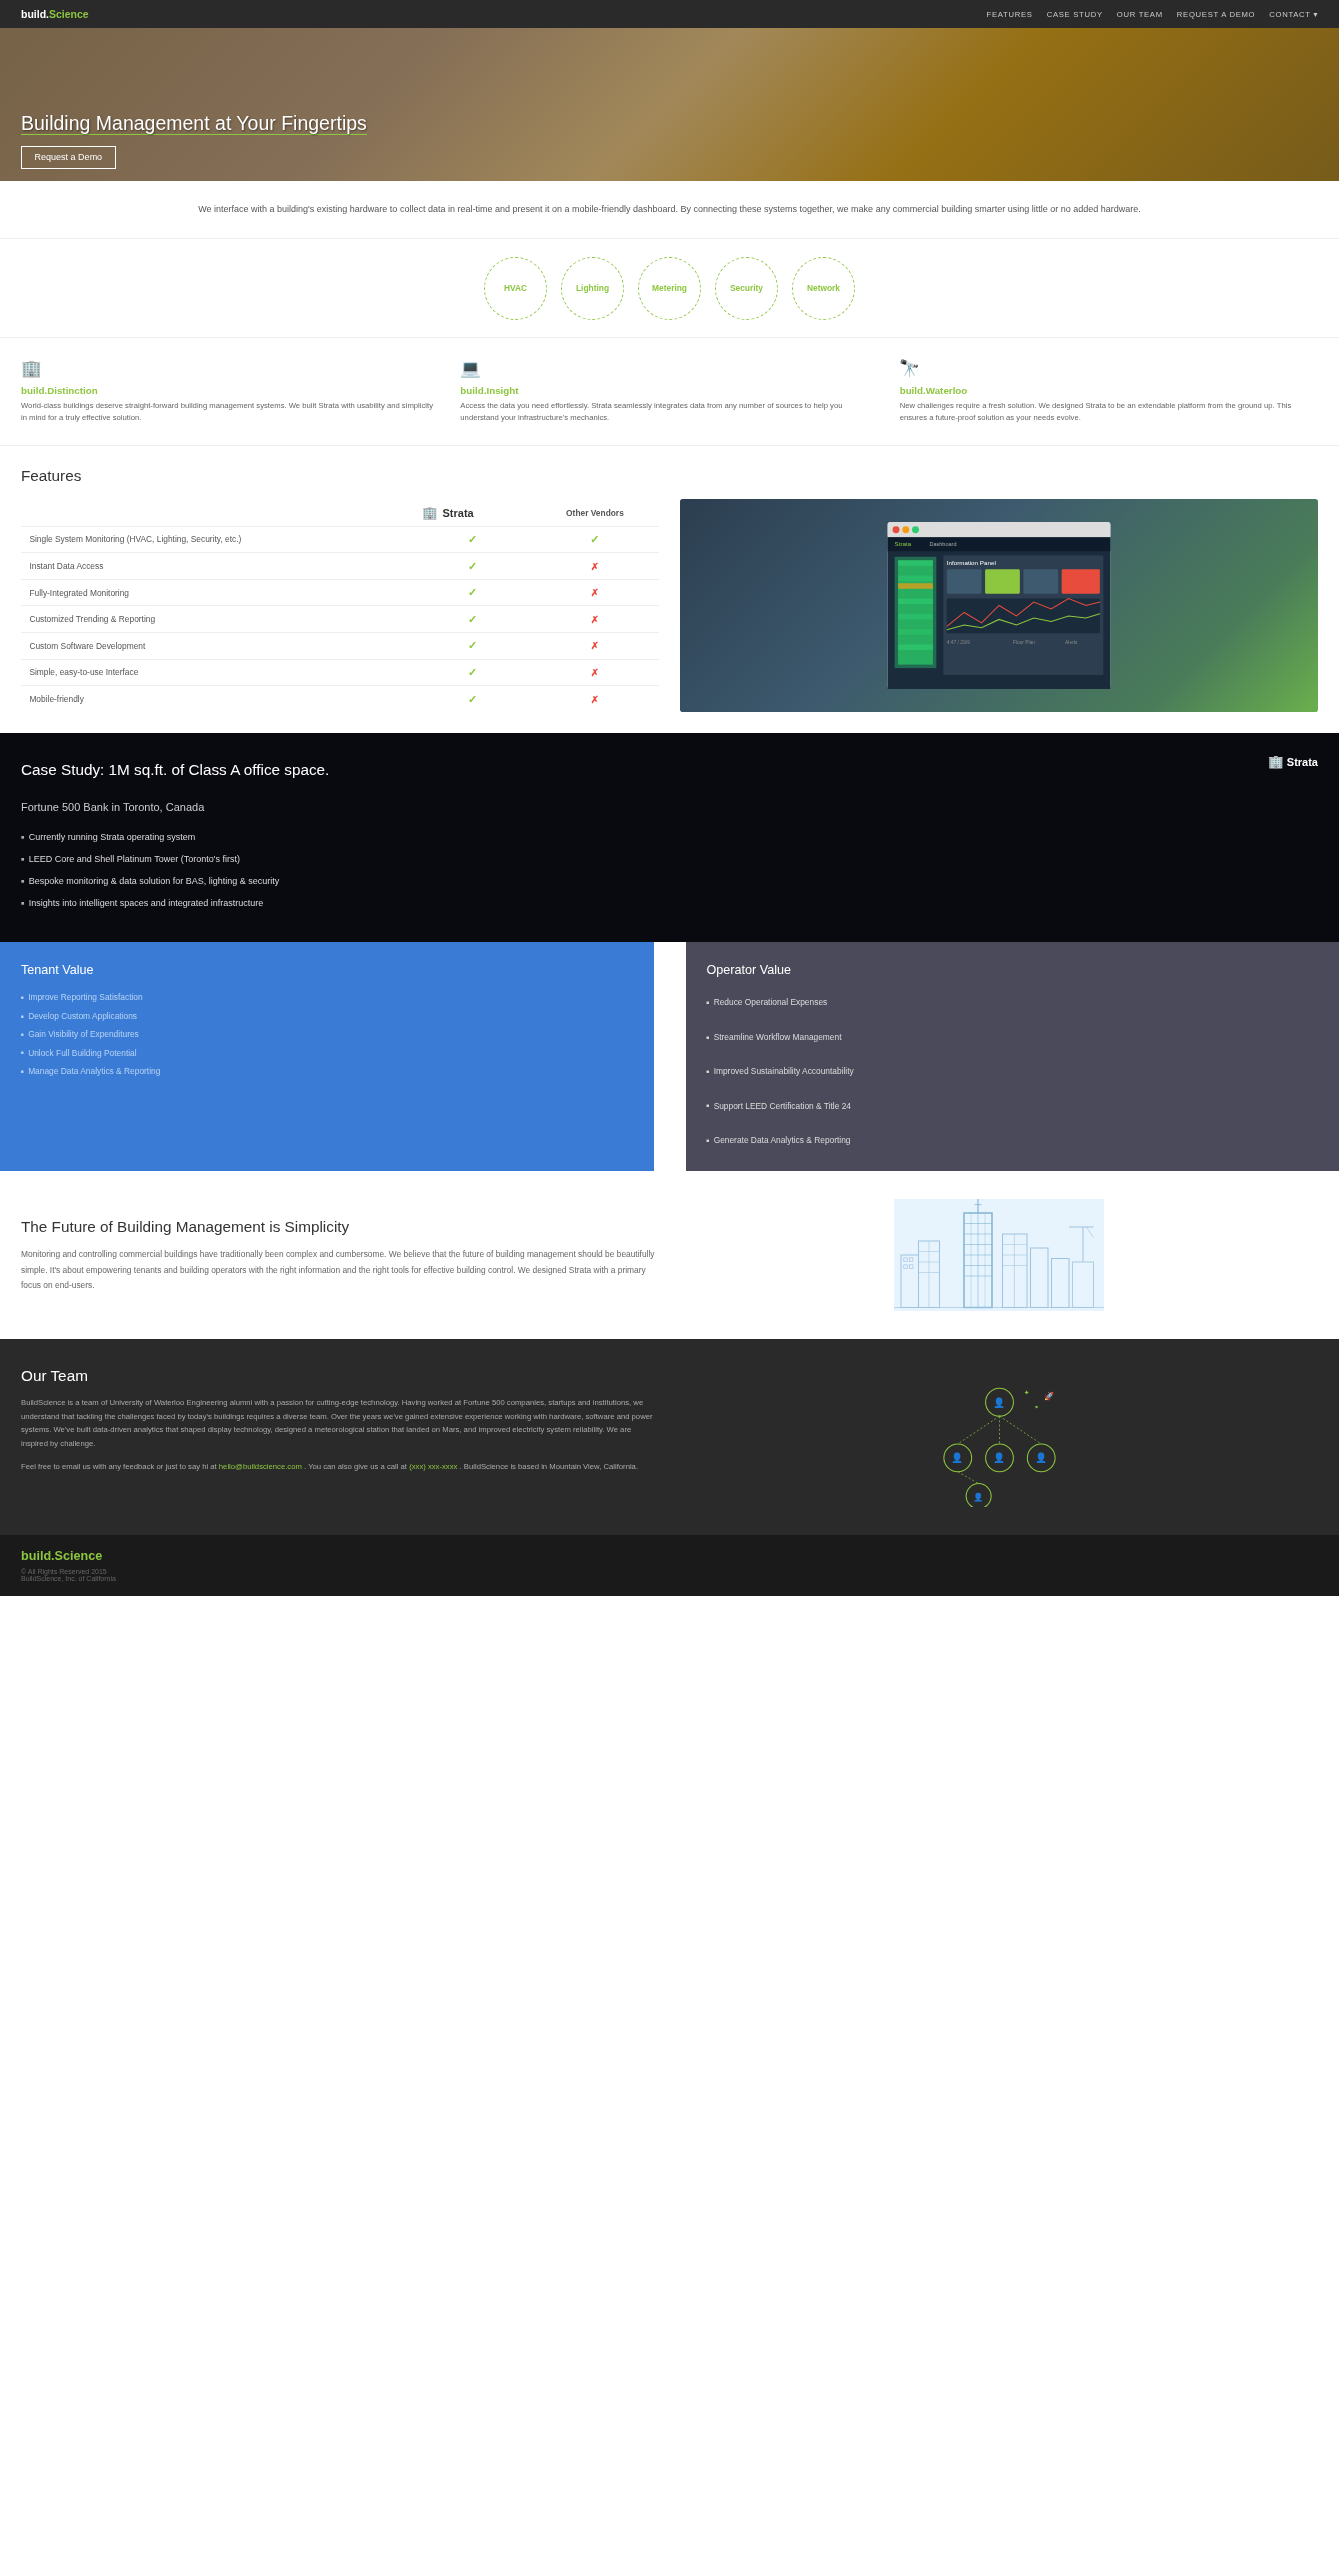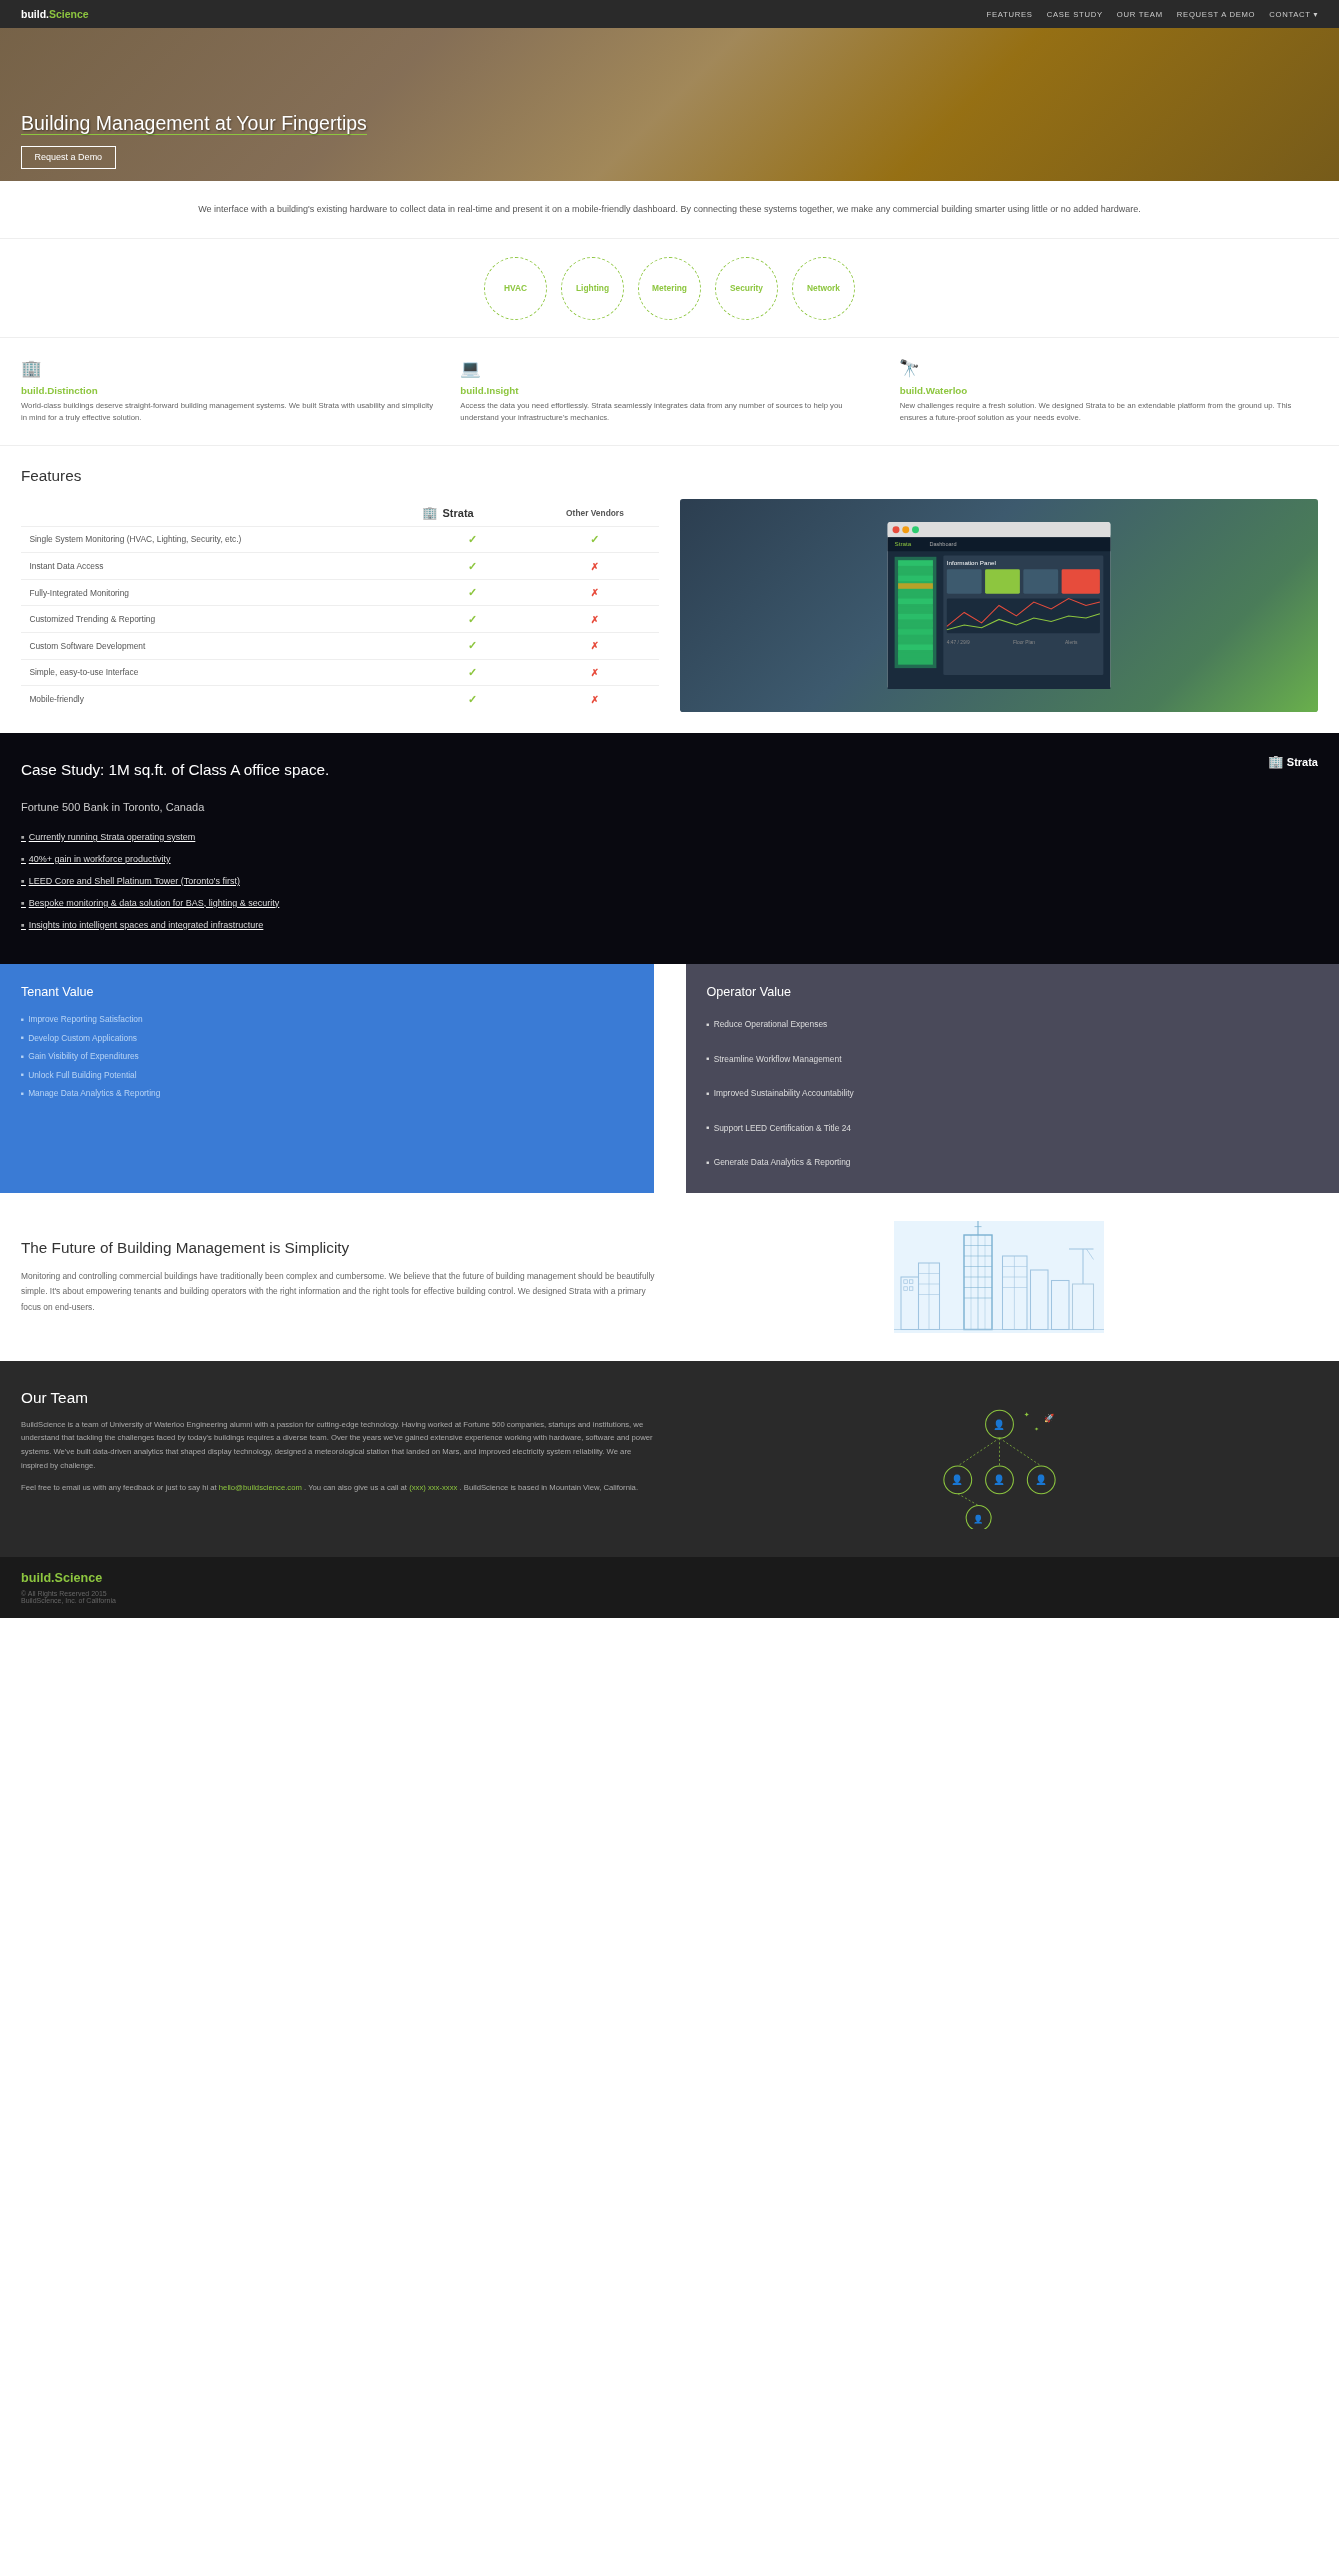--- a/index.html
+++ b/index.html
@@ -129,21 +129,21 @@
     
     .case-study {
       background: linear-gradient(rgba(0,0,0,0.65), rgba(0,0,0,0.65)), #1a1a2e;
       color: #fff;
       padding: 28px 21px;
       position: relative;
     }
     .case-study-logo { position: absolute; top: 21px; right: 21px; color: #fff; font-size: 11px; font-weight: bold; }
     .case-study h2 { font-size: 15.3px; font-weight: normal; margin-bottom: 22px; }
     .case-study h3 { font-size: 11px; font-weight: normal; margin-bottom: 14px; color: #ccc; }
-    .case-study ul { list-style: none; padding: 0; text-decoration: underline; }
+    .case-study ul { list-style: none; padding: 0; }
     .case-study ul li { padding: 4.2px 0; font-size: 9px; color: #ddd; line-height: 1.5; }
     .case-study ul li::before { content: '■ '; color: #aaa; font-size: 5.6px; vertical-align: middle; margin-right: 2.8px; }
 
     
     .value-sections { display: grid; grid-template-columns: 1fr 1fr; gap: 32px; }
     .tenant-value { background: #3a7bd5; color: #fff; padding: 21px; }
     .operator-value { background: #4a4a5a; color: #fff; padding: 21px; }
     .value-sections h3 { font-size: 12.6px; font-weight: normal; margin-bottom: 11px; }
     .tenant-value h3 { color: #fff; }
     .operator-value h3 { color: #fff; }
@@ -360,21 +360,20 @@
 
 <section class="case-study" id="case-study">
   <div class="case-study-logo">
     <span style="font-size:12.6px;">🏢</span>
     <span>Strata</span>
   </div>
   <h2>Case Study: 1M sq.ft. of Class A office space.</h2>
   <h3>Fortune 500 Bank in Toronto, Canada</h3>
   <ul id="case-study-list">
       <li>Currently running Strata operating system</li>
-      <li>40%+ gain in workforce productivity</li>
       <li>LEED Core and Shell Platinum Tower (Toronto's first)</li>
       <li>Bespoke monitoring &amp; data solution for BAS, lighting &amp; security</li>
       <li>Insights into intelligent spaces and integrated infrastructure</li>
     </ul>
 </section>
 
 <div class="value-sections">
   <div class="tenant-value">
     <h3>Tenant Value</h3>
     <ul id="tenant-list">

